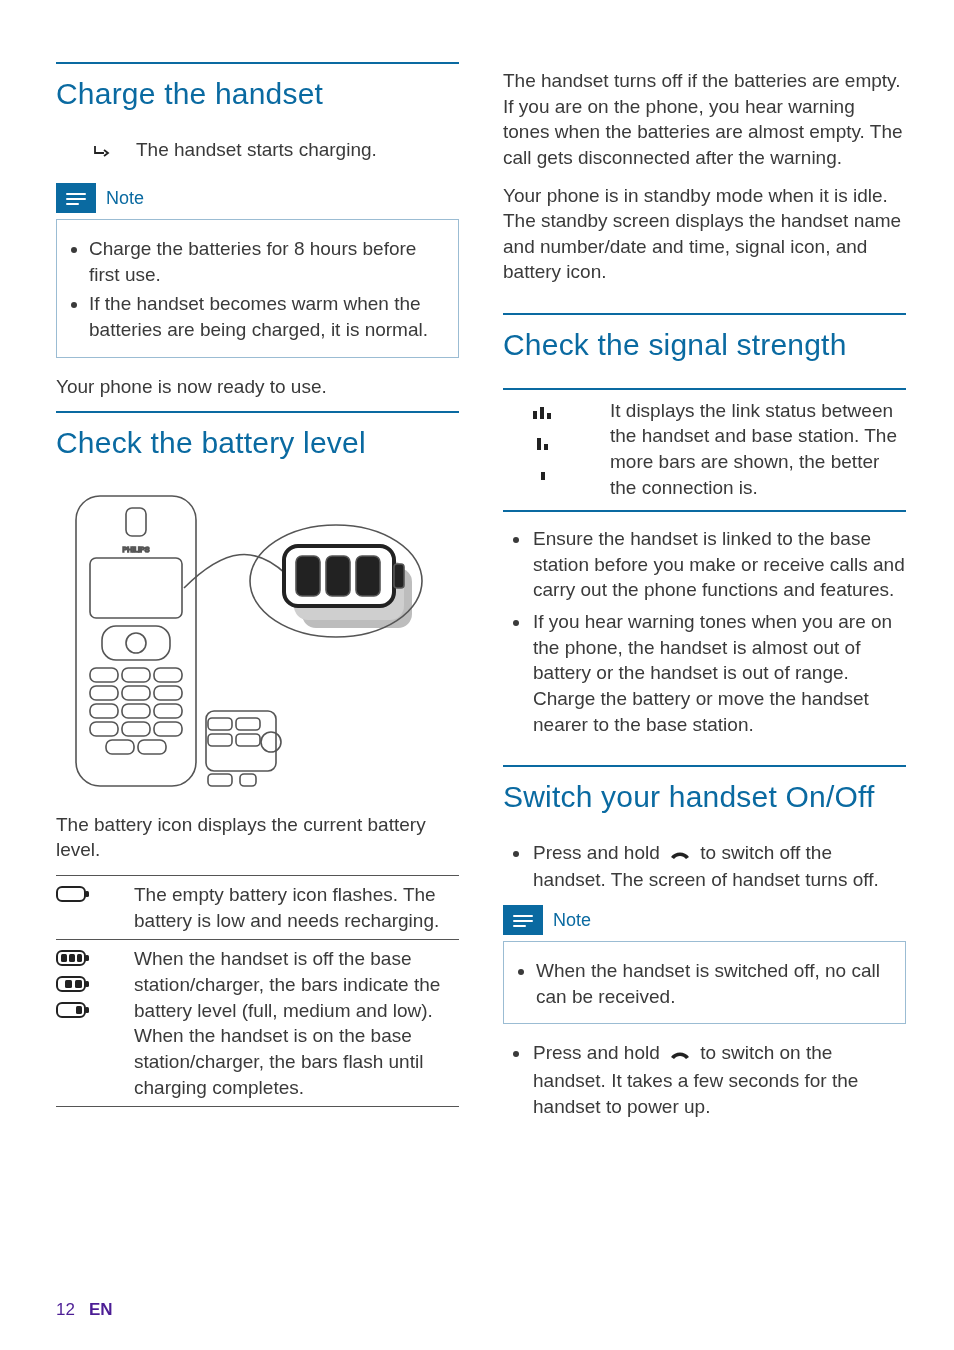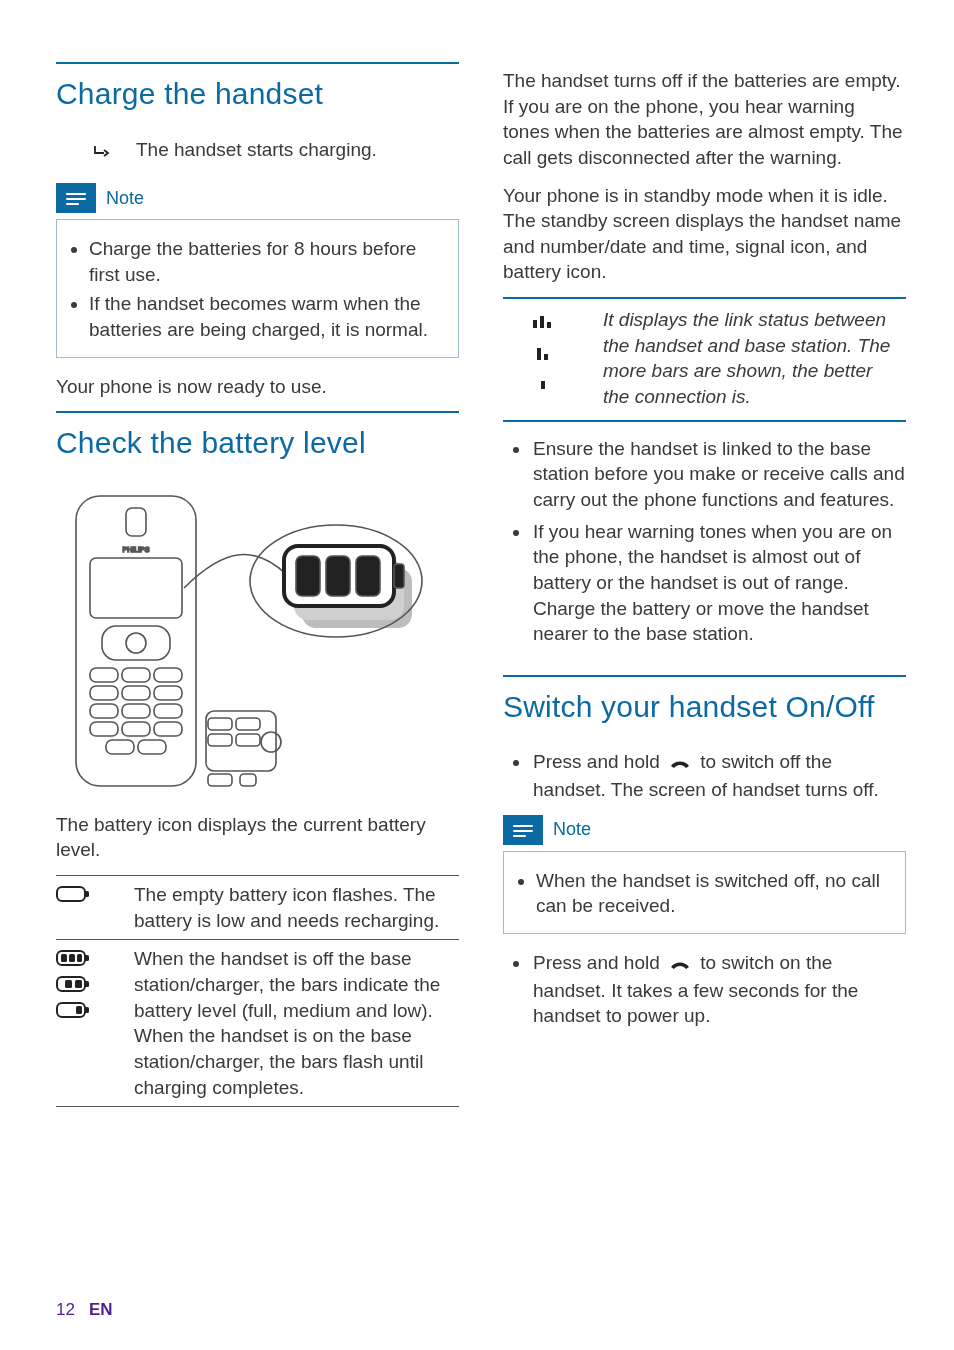--- a/index.html
+++ b/index.html
@@ -74,24 +74,23 @@
     border-top:1px solid #555;
     border-bottom:1px solid #555;
     padding:6px 6px 6px 0;
     vertical-align:top;
   }
   table.def td.ic{width:72px;padding-top:8px;}
 
   .sig-row{
     border-top:2px solid var(--brand);
     border-bottom:2px solid var(--brand);
-    display:flex;gap:24px;
+    display:flex;gap:31px;
     padding:8px 4px 10px 4px;
     margin:0 0 14px 0;
-    font-style:italic;
   }
   .sig-row .ic{flex:0 0 72px;display:flex;flex-direction:column;align-items:center;gap:6px;padding-top:2px;}
   .sig-row .tx{flex:1;}
   .footer{
     position:absolute;left:56px;bottom:28px;
     font-size:17px;color:#4c1d95;
     display:flex;gap:14px;align-items:baseline;
   }
   .footer .en{font-weight:600;}
   
@@ -246,20 +245,21 @@
     </tbody>
       </table>
   </div>
 
   <div class="col">
 
     <p style="margin-top:6px;">The handset turns off if the batteries are empty. If you are on the phone, you hear warning tones when the batteries are almost empty. The call gets disconnected after the warning.</p>
 
     <p>Your phone is in standby mode when it is idle. The standby screen displays the handset name and number/date and time, signal icon, and battery icon.</p>
 
+    <h2 style="margin-top:28px;">Check the signal strength</h2>
 
     <div class="sig-row">
       <div class="ic">
         <span>
           <svg width="24" height="16" viewBox="0 0 24 16">
               <rect x="2" y="8" width="4" height="8" fill="#222"></rect>
               <rect x="9" y="4" width="4" height="12" fill="#222"></rect>
               <rect x="16" y="10" width="4" height="6" fill="#222"></rect>
             </svg>
         </span>

